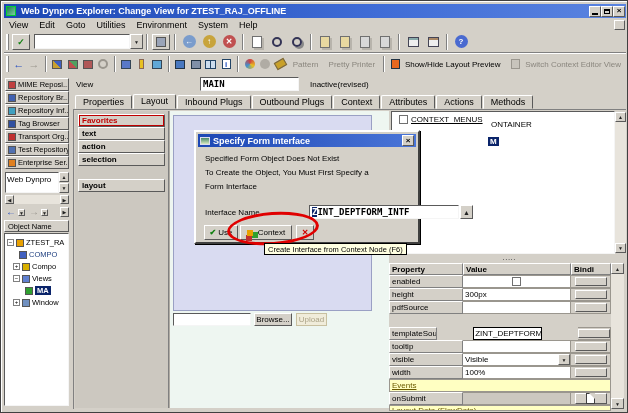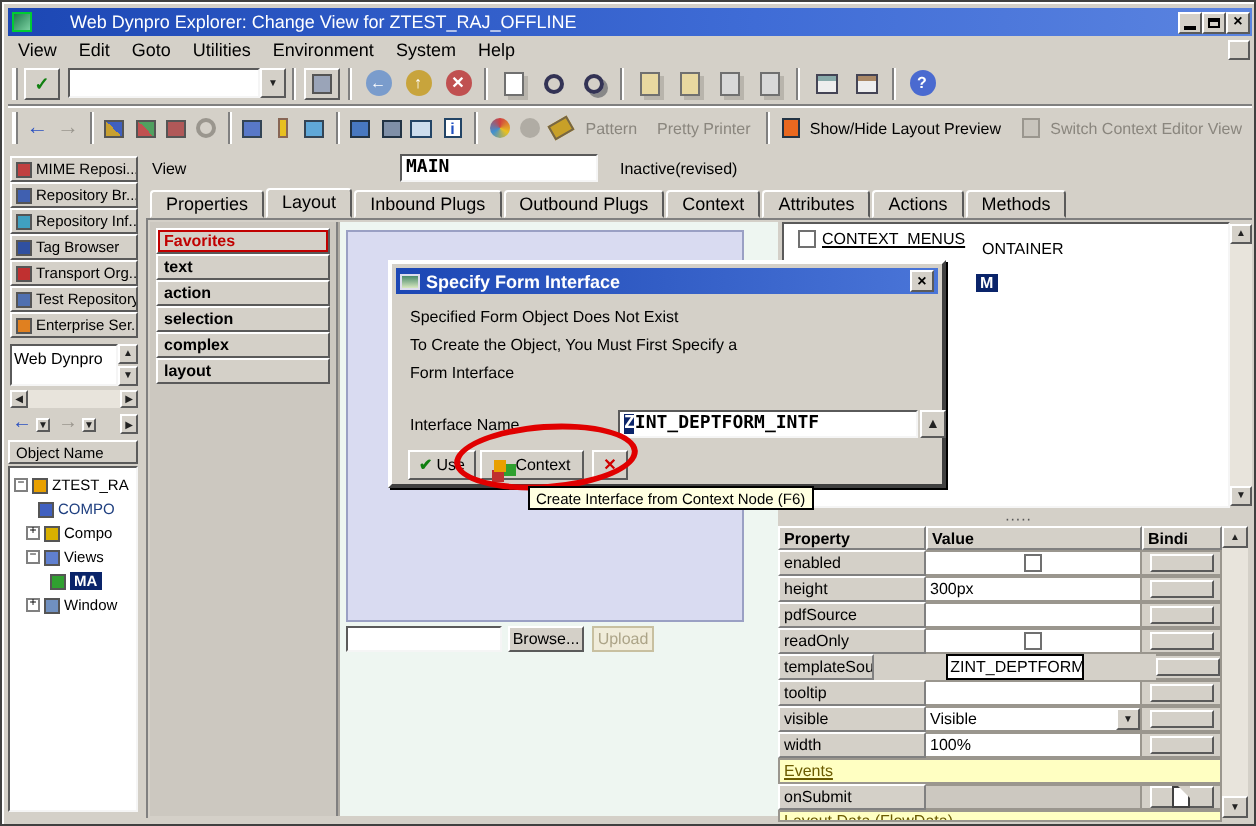--- a/index.html
+++ b/index.html
@@ -10,21 +10,21 @@
           font-size:9px; color:#000; }
   .a { position:absolute; }
   .raised { background:#d4d0c8; border:1px solid; border-color:#fff #5a5a5a #5a5a5a #fff; }
   .sunken { background:#fff; border:1px solid; border-color:#5a5a5a #f5f5f5 #f5f5f5 #5a5a5a; }
   .tb-btn { display:flex; align-items:center; justify-content:center; width:18px; height:16px; margin:1px; }
   .sep { width:2px; height:16px; margin:1px 3px; border-left:1px solid #808080; border-right:1px solid #fff; }
   .grip { width:3px; height:16px; margin:1px 2px; border-left:2px double #fff; border-right:1px solid #808080; }
   
   #titlebar { left:3px; top:3px; width:622px; height:14px;
      background:linear-gradient(90deg,#1c47b4,#3f6cd6 60%,#5b84e0); display:flex; align-items:center; }
-  #titlebar .t { color:#fff; font-weight:normal; font-size:9px; margin-left:19px; white-space:nowrap; }
+  #titlebar .t { color:#fff; font-weight:bold; font-size:9px; margin-left:5px; white-space:nowrap; }
   .winbtn { width:12px; height:11px; display:flex; align-items:center; justify-content:center;
             font-size:8px; font-weight:bold; line-height:1; }
   .minbar { display:block; width:6px; height:2px; background:#000; margin-top:6px; }
   .restbox { display:block; width:6px; height:5px; border:1px solid #000; border-top-width:2px; }
   
   #menubar { left:3px; top:17px; width:622px; height:13px; display:flex; align-items:center; gap:11px; padding-left:5px; }
   .menu-item { font-size:9px; }
   
   #toolbar1 { left:3px; top:30px; width:622px; height:22px; display:flex; align-items:center;
               border-bottom:1px solid #808080; box-shadow:0 1px 0 #fff; }
@@ -83,21 +83,21 @@
   .pc-bind { width:40px; border:1px solid #9a968e; border-left:none; background:#d4d0c8;
              display:flex; align-items:center; justify-content:center; }
   .bindbtn { width:32px; height:9px; }
   .yellow { background:#ffffc2 !important; }
   .events-link { color:#6b5b00; text-decoration:underline; }
   .hdr { font-weight:bold; background:#d4d0c8 !important; border:1px solid; border-color:#fff #808080 #808080 #fff; }
   .docicon { width:9px; height:11px; background:#fff; border:1px solid #404040; position:relative; }
   .docicon::after { content:""; position:absolute; right:-1px; top:-1px; border:3px solid;
                     border-color:#d4d0c8 #d4d0c8 transparent transparent; }
   
-  #dialog { left:193px; top:129px; width:279px; height:114px; background:#d4d0c8;
+  #dialog { left:193px; top:129px; width:226px; height:114px; background:#d4d0c8;
             border:2px solid; border-color:#fff #404040 #404040 #fff; box-shadow:1px 1px 0 #000; z-index:10; }
   #dlg-title { position:absolute; left:2px; top:2px; right:2px; height:13px;
                background:linear-gradient(90deg,#1c47b4,#4a75d8); display:flex; align-items:center; gap:3px; padding:0 2px; }
   #dlg-title .t { color:#fff; font-weight:bold; font-size:9px; }
   .dlg-line { position:absolute; left:9px; font-size:8px; white-space:nowrap; }
   #dlg-input { position:absolute; left:113px; top:73px; width:150px; height:14px;
                font-family:"DejaVu Sans Mono", monospace; font-weight:bold; font-size:9px;
                display:flex; align-items:center; padding-left:2px; white-space:pre; }
   .charsel { background:#0a246a; color:#fff; }
   .dlg-btn { position:absolute; top:93px; height:15px; display:flex; align-items:center; justify-content:center;
@@ -343,21 +343,20 @@
     <span class="tab">Methods</span>
   </div>
 
   <div id="contentframe" class="a"></div>
 
   <div class="a" style="left:74px;top:110px;width:94px;height:297px;background:#ccc8c0;border-right:1px solid #808080;"></div>
   <div class="a pal-btn raised pal-fav" style="top:113px;">Favorites</div>
   <div class="a pal-btn raised" style="top:126px;">text</div>
   <div class="a pal-btn raised" style="top:139px;">action</div>
   <div class="a pal-btn raised" style="top:152px;">selection</div>
-  <div class="a pal-btn raised" style="top:165px;">complex</div>
   <div class="a pal-btn raised" style="top:178px;">layout</div>
 
   <div id="canvas" class="a"></div>
   <div id="lavbox" class="a"></div>
   <span class="a sunken" style="left:172px;top:312px;width:78px;height:13px;"></span>
   <span class="a raised" style="left:253px;top:312px;width:38px;height:13px;font-size:8px;text-align:center;padding-top:1px;">Browse...</span>
   <span class="a disabled-btn" style="left:295px;top:312px;width:31px;height:13px;font-size:8px;text-align:center;padding-top:1px;">Upload</span>
 
   <div id="uitree" class="a sunken"></div>
   <span class="a cb" style="left:398px;top:114px;"></span>
@@ -391,29 +390,20 @@
         <span class="bindbtn raised"></span>
       </span>
   </div>
   <div class="prow" style="top:300px;">
     <span class="pc-name">pdfSource</span>
     <span class="pc-val"></span>
     <span class="pc-bind">
         <span class="bindbtn raised"></span>
       </span>
   </div>
-  <div class="prow" style="top:313px;">
-    <span class="pc-name">readOnly</span>
-    <span class="pc-val" style="justify-content:center;">
-        <span class="cb"></span>
-      </span>
-    <span class="pc-bind">
-        <span class="bindbtn raised"></span>
-      </span>
-  </div>
   <div class="prow" style="top:326px;gap:36px;">
     <span class="pc-name">templateSource</span>
     <span class="pc-val" style="outline:1px solid #000;outline-offset:-1px;">ZINT_DEPTFORM</span>
     <span class="pc-bind">
         <span class="bindbtn raised"></span>
       </span>
   </div>
   <div class="prow" style="top:339px;">
     <span class="pc-name">tooltip</span>
     <span class="pc-val"></span>

